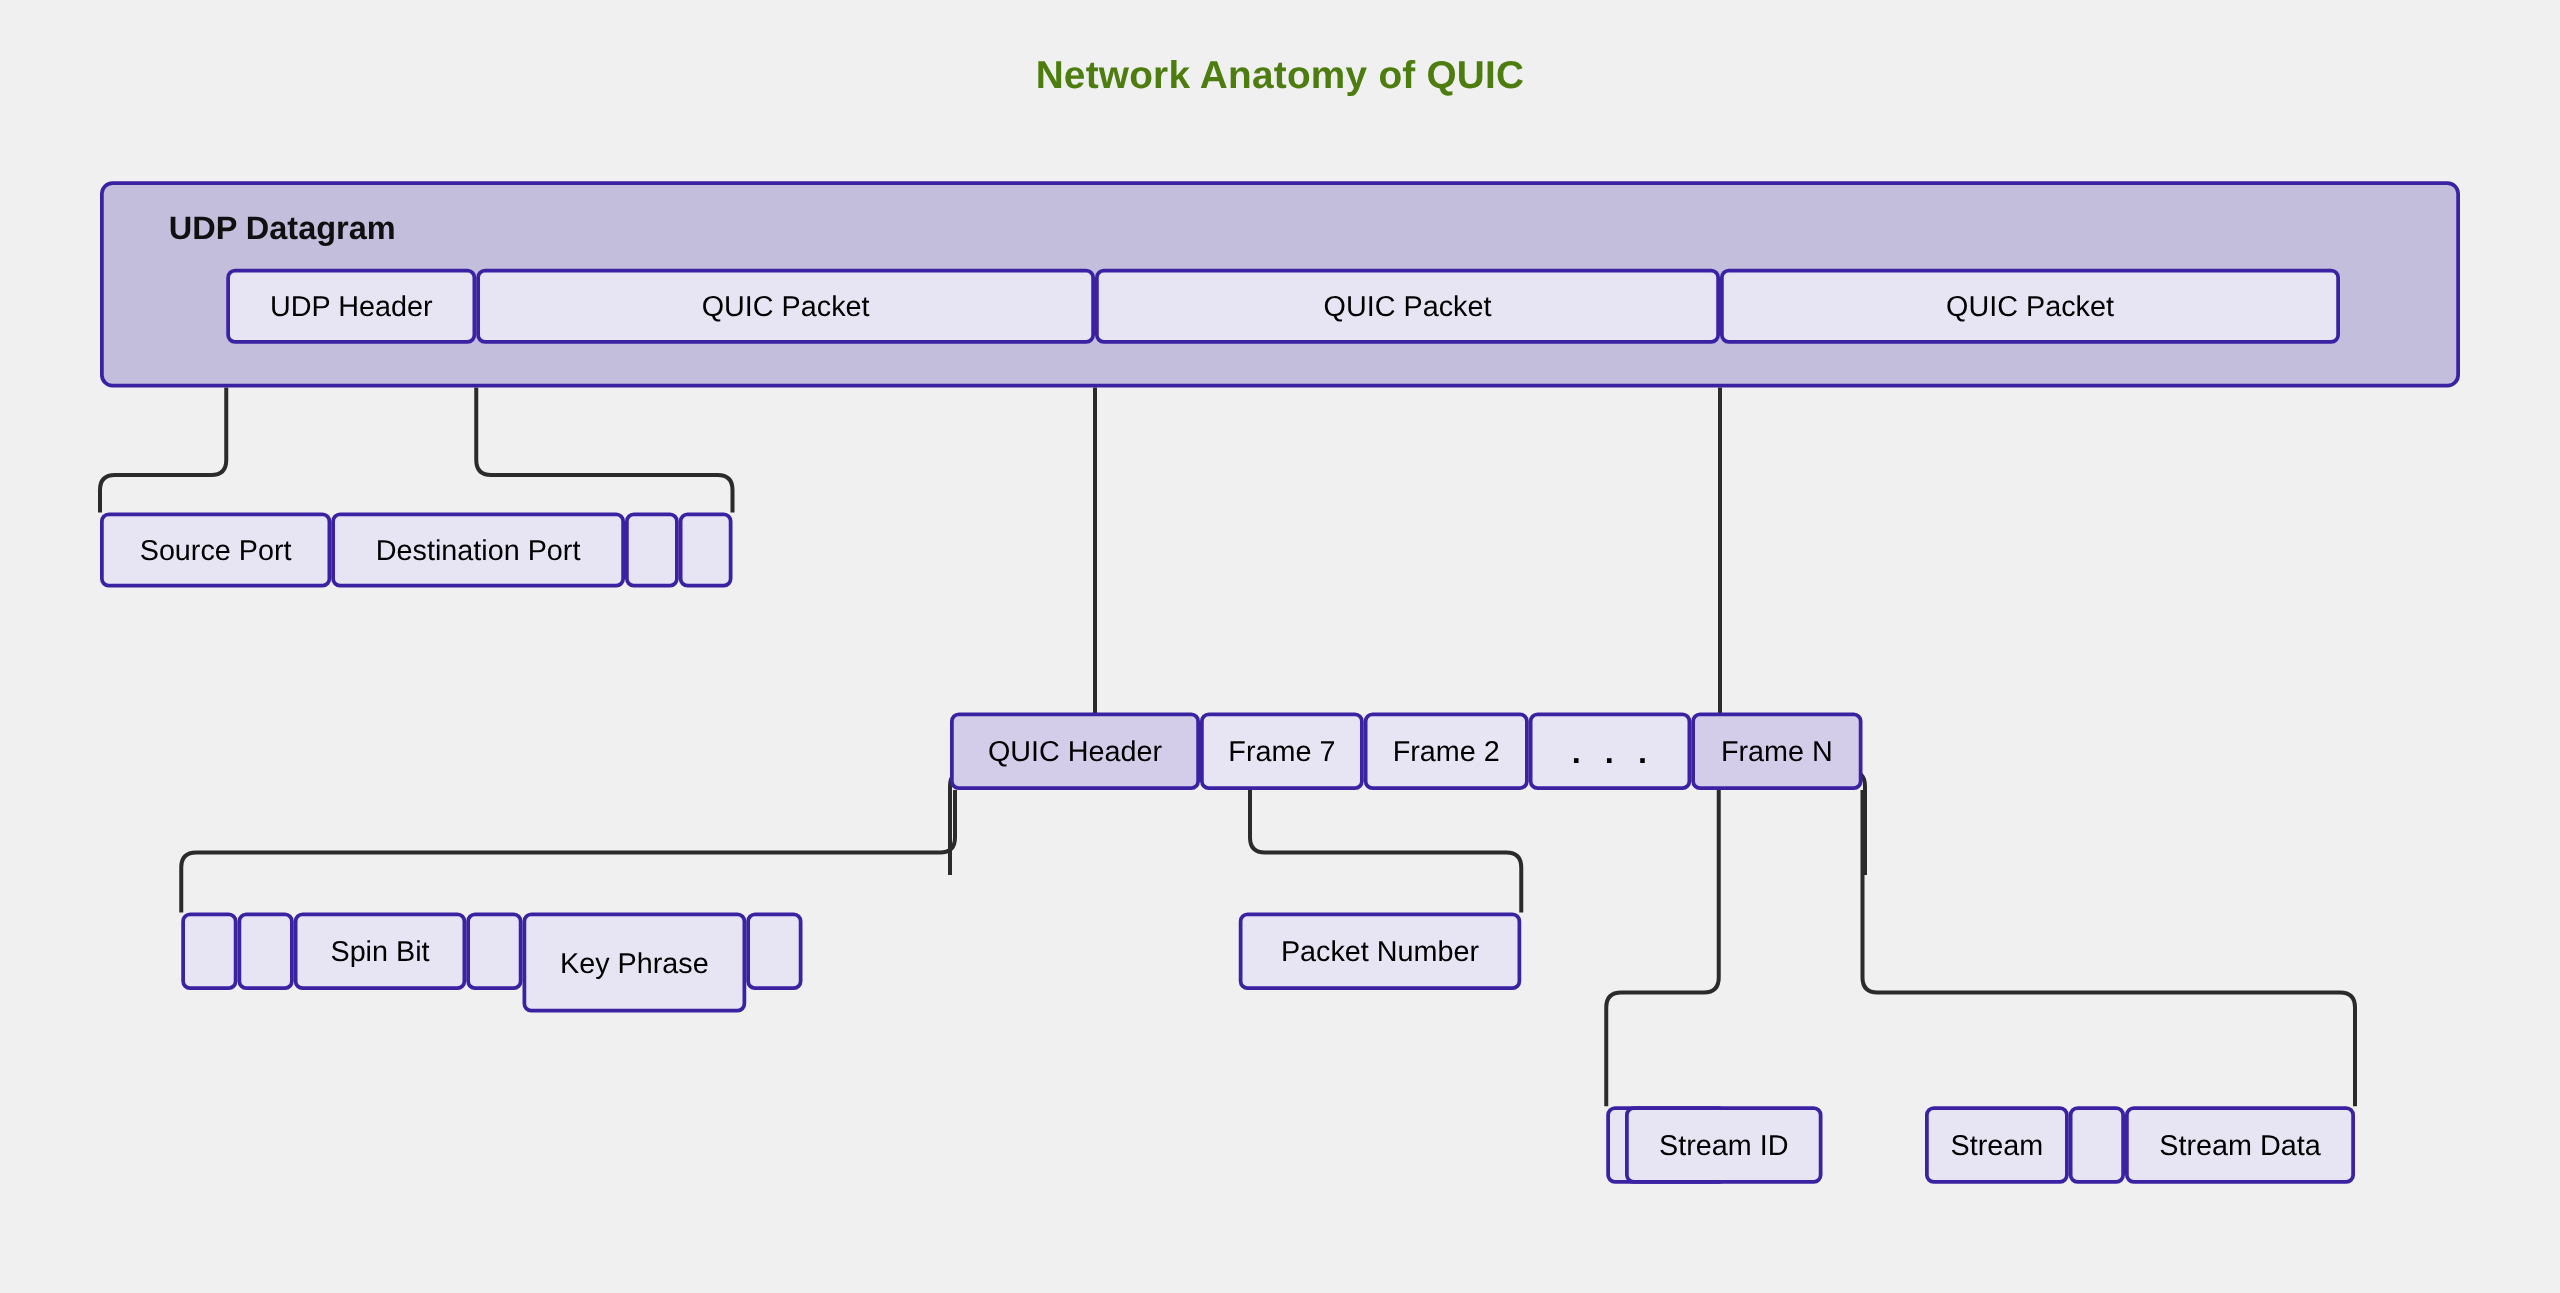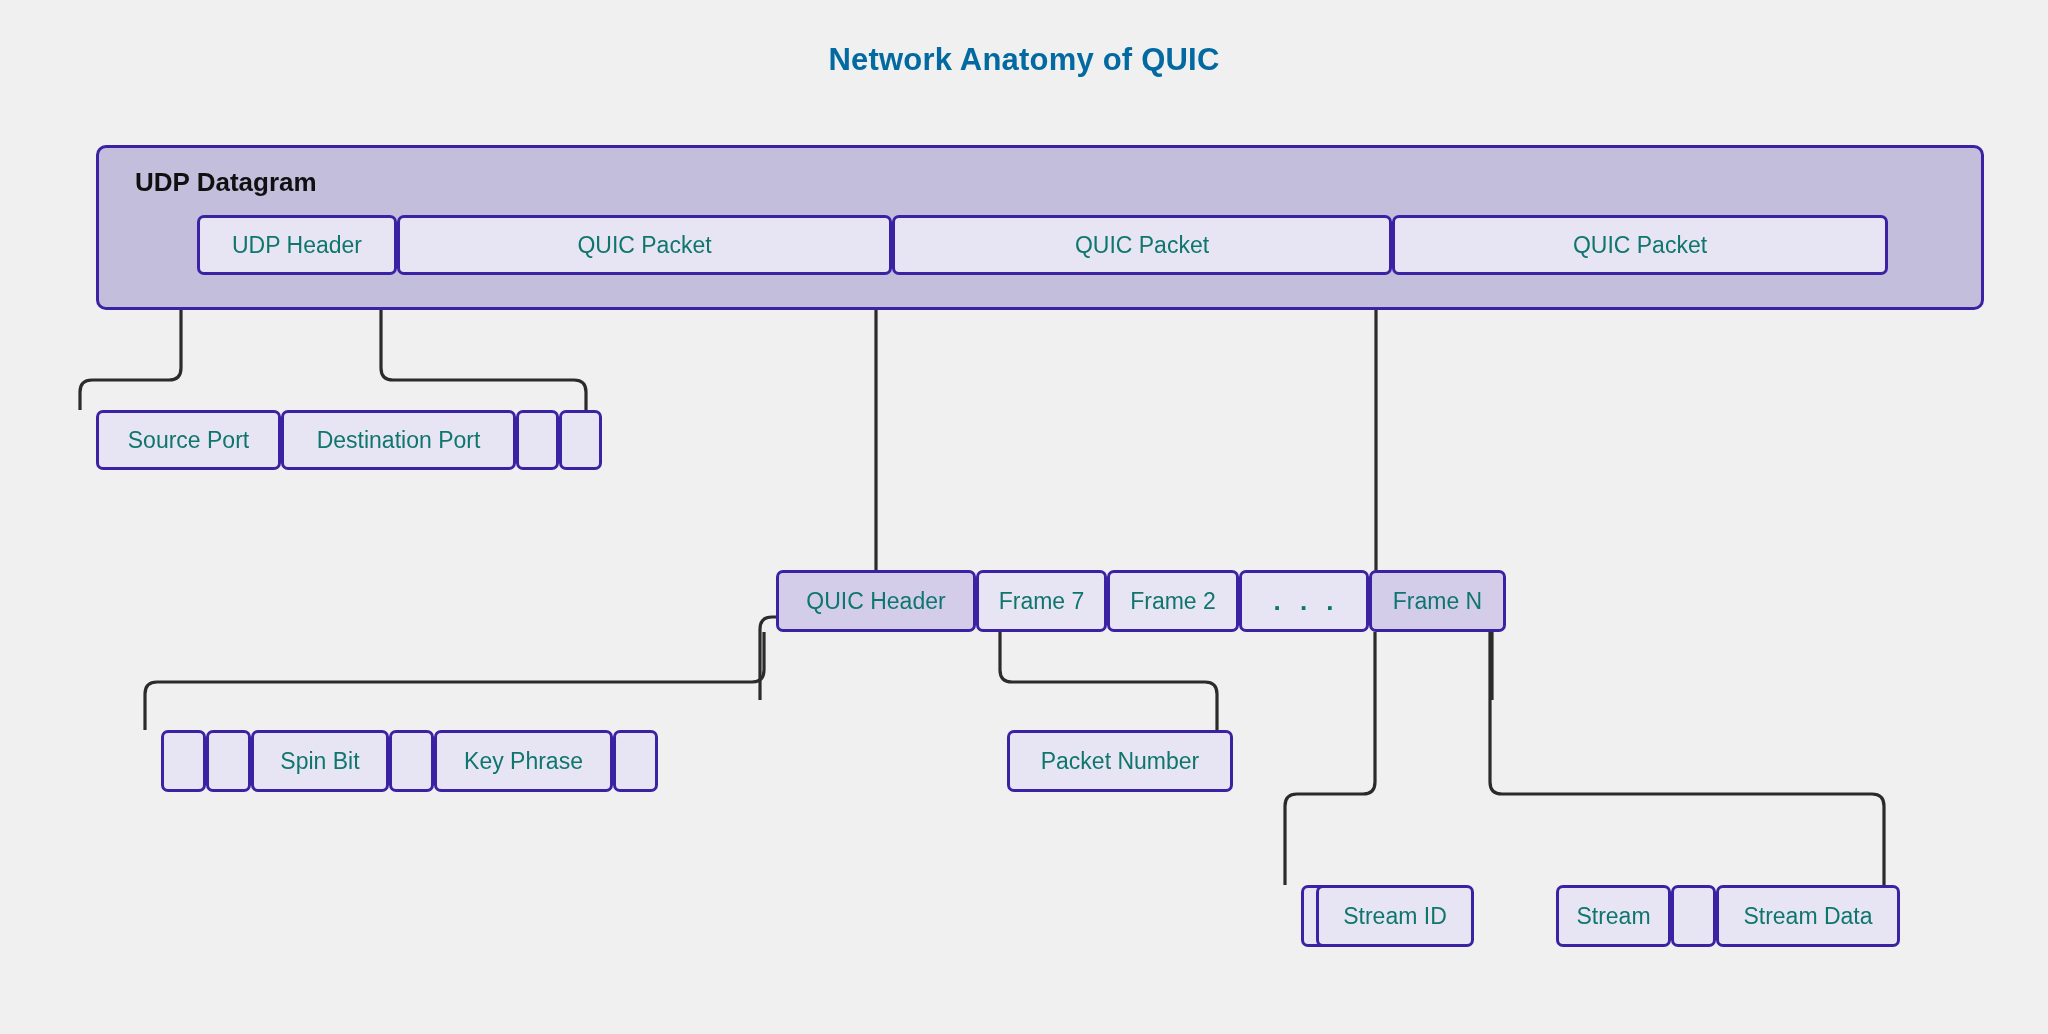--- a/index.html
+++ b/index.html
@@ -25,21 +25,21 @@
   
   .title {
     position: absolute;
     left: 0;
     top: 42px;
     width: 2048px;
     text-align: center;
     font-size: 31px;
     font-weight: bold;
     letter-spacing: 0.2px;
-    color: #0369a1;
+    color: #4d7c0f;
   }
 
   
   #connectors {
     position: absolute;
     left: 0;
     top: 0;
     width: 2048px;
     height: 1034px;
     pointer-events: none;
@@ -56,23 +56,22 @@
   .box {
     position: absolute;
     box-sizing: border-box;
     border: 3px solid #3b22a3;
     border-radius: 7px;
     background: #e7e4f3;
     display: flex;
     align-items: center;
     justify-content: center;
     font-size: 23px;
-    color: #0f766e;
+    color: #000000;
     white-space: nowrap;
-    margin-left: 16px;
   }
   .box.shade {
     background: #d3cdea;
   }
   .outer {
     background: #c4bedd;
     border-radius: 10px;
   }
   .outer-label {
     position: absolute;
@@ -160,21 +159,21 @@
   </div>
   <div class="box" style="left:190px; top:730px; width:45px; height:62px;">
     <span></span>
   </div>
   <div class="box" style="left:235px; top:730px; width:138px; height:62px;">
     <span>Spin Bit</span>
   </div>
   <div class="box" style="left:373px; top:730px; width:45px; height:62px;">
     <span></span>
   </div>
-  <div class="box" style="left:418px; top:730px; width:179px; height:62px;">
+  <div class="box" style="left:418px; top:730px; width:179px; height:80px;">
     <span>Key Phrase</span>
   </div>
   <div class="box" style="left:597px; top:730px; width:45px; height:62px;">
     <span></span>
   </div>
   <div class="box" style="left:991px; top:730px; width:226px; height:62px;">
     <span>Packet Number</span>
   </div>
 
   <div class="box" style="left:1285px; top:885px; width:97px; height:62px;">

